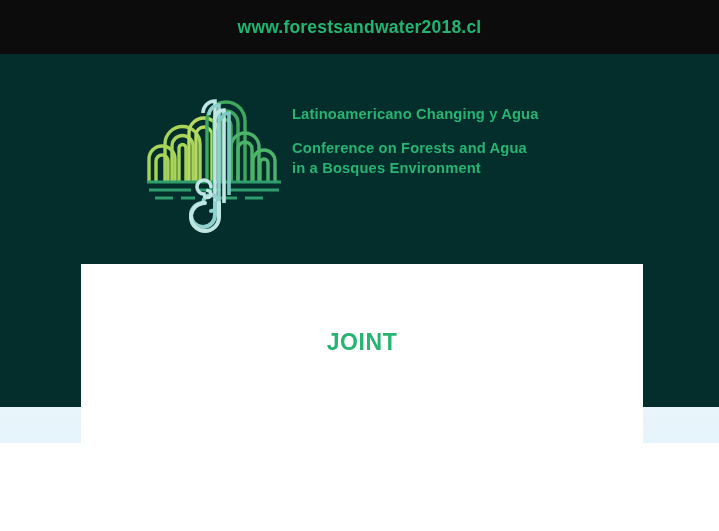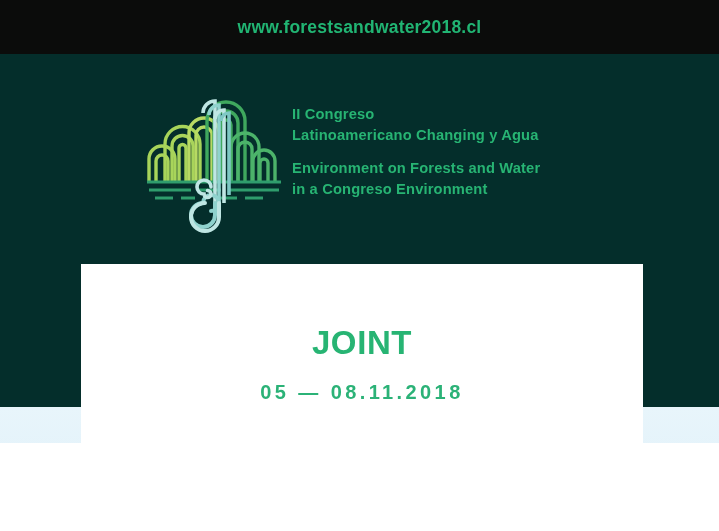--- a/index.html
+++ b/index.html
@@ -99,21 +99,21 @@
   #card-inner {
     position: absolute;
     left: 0;
     top: 60px;
     width: 562px;
     text-align: center;
   }
   .title-line {
     color: #27b473;
     font-weight: bold;
-    font-size: 33px;
+    font-size: 23px;
     line-height: 37px;
     letter-spacing: 0.6px;
     white-space: nowrap;
   }
   #conf-dates {
     margin-top: 20px;
     color: #2bb277;
     font-weight: bold;
     font-size: 20px;
     letter-spacing: 3.4px;
@@ -204,28 +204,26 @@
 
           <path d="M70 108 L70 120 A12 12 0 1 1 58 108 A8 8 0 1 1 66 116" stroke="#8fd2cd" stroke-width="4"></path>
           <path d="M74 108 L74 122 A14 14 0 1 1 60 108" stroke="#bfe6e3" stroke-width="4"></path>
 
           <path d="M66 92 A7 7 0 1 0 59 99 A3.5 3.5 0 1 0 62.5 95.5" stroke="#bfe6e3" stroke-width="3.6"></path>
         </g>
       </svg>
     </div>
 
     <div id="logo-text">
-      <div class="logo-line">II Congreso</div>
       <div class="logo-line">Latinoamericano Changing y Agua</div>
       <div class="logo-gap"></div>
-      <div class="logo-line">Environment on Forests and Water</div>
-      <div class="logo-line">in a Congreso Environment</div>
+      <div class="logo-line">Conference on Forests and Agua</div>
+      <div class="logo-line">in a Bosques Environment</div>
     </div>
   </div>
 
   <div id="card">
     <div id="card-inner">
       <div class="title-line">JOINT</div>
-      <div id="conf-dates">05 — 08.11.2018</div>
     </div>
   </div>
 
 </div>
 
 </body></html>

